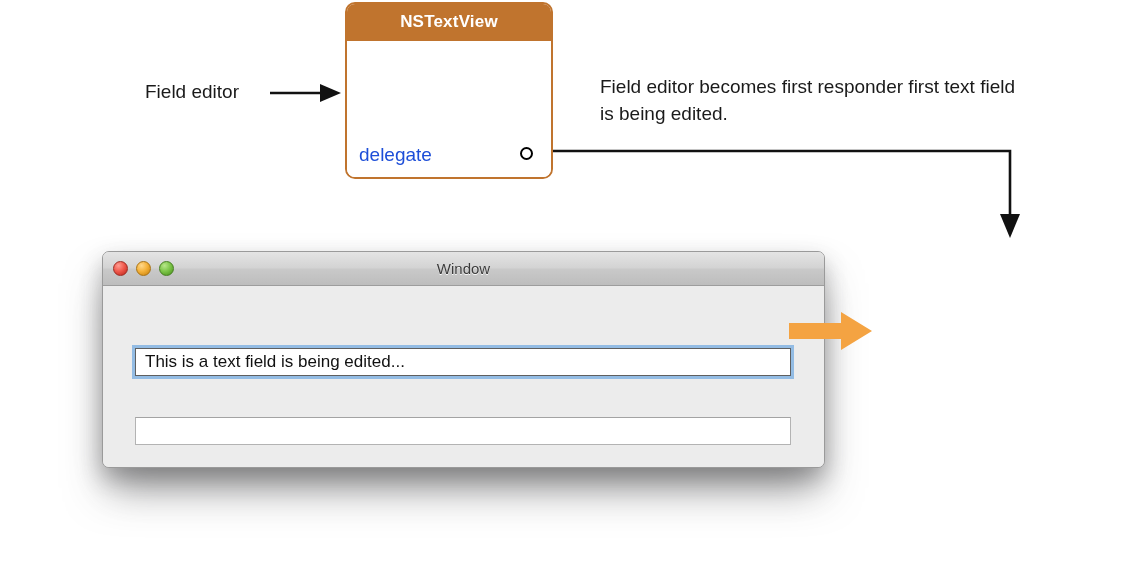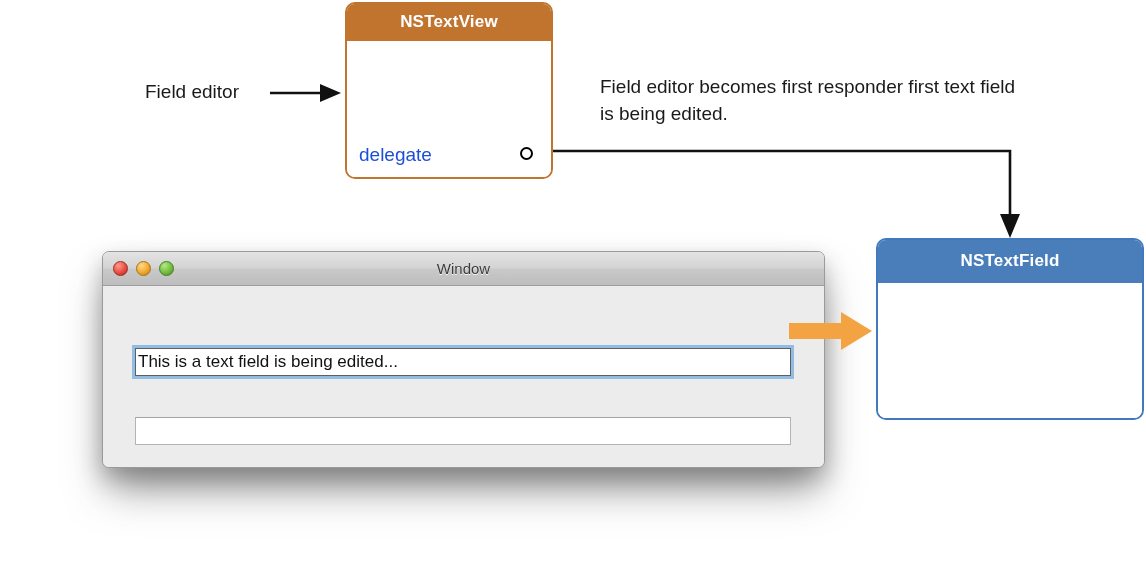--- a/index.html
+++ b/index.html
@@ -202,21 +202,21 @@
   }
 
   
   .nstextfield-widget {
     position: absolute;
     box-sizing: border-box;
     background: #ffffff;
     font-size: 17px;
     color: #111111;
     line-height: 26px;
-    padding: 0 2px;
+    padding: 0 9px;
     overflow: hidden;
     white-space: nowrap;
   }
   #field-focused {
     left: 32px;
     top: 62px;
     width: 656px;
     height: 28px;
     border: 1px solid #5f5f5f;
     box-shadow: 0 0 0 3px rgba(125,176,226,0.80);
@@ -265,24 +265,20 @@
   <div class="obj-box" id="textview-box">
     <div class="obj-title">NSTextView</div>
     <div class="obj-body">
       <div class="outlet-row">
         <span class="outlet-label">delegate</span>
         <span class="outlet-dot"></span>
       </div>
     </div>
   </div>
 
-  <div class="obj-box" id="textfield-box">
-    <div class="obj-title">NSTextField</div>
-    <div class="obj-body"></div>
-  </div>
 
   <div class="callout" id="field-editor-label">Field editor</div>
 
   <div class="callout" id="responder-note">Field editor becomes first responder first text field is being edited.</div>
 
   <div id="mac-window">
 
     <div id="titlebar">
       <div class="traffic-lights">
         <span class="light close"></span>

